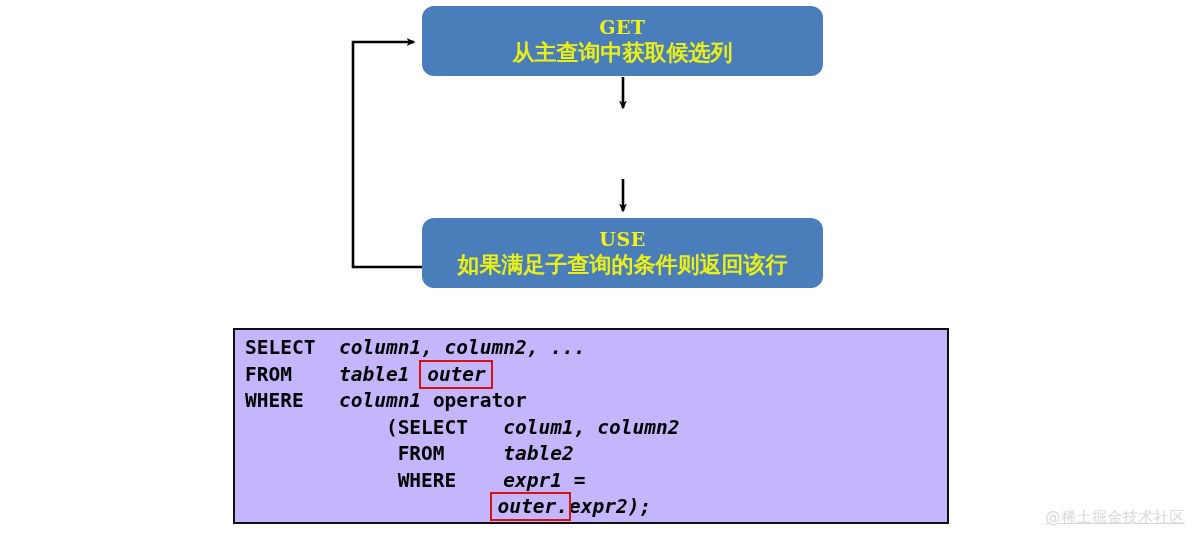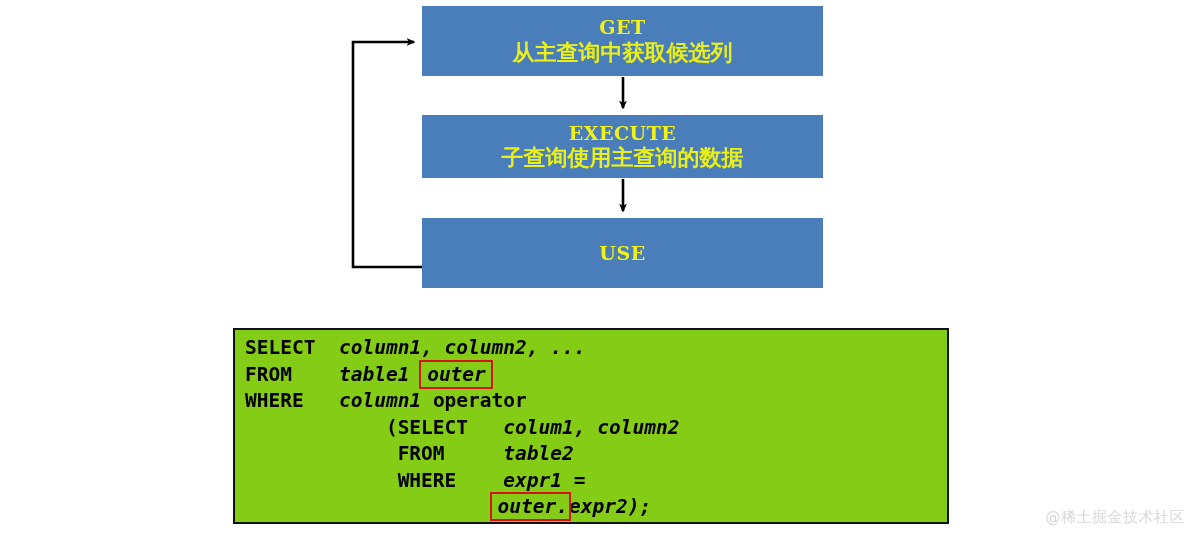--- a/index.html
+++ b/index.html
@@ -28,20 +28,21 @@
     left: 422px;
     width: 401px;
     background: #4a7ebb;
     box-sizing: border-box;
     text-align: center;
     display: flex;
     flex-direction: column;
     align-items: center;
     justify-content: center;
     line-height: 1.18;
+    border-radius: 12px;
   }
   #box-get    { top: 6px;   height: 70px; }
   #box-exec   { top: 115px; height: 63px; }
   #box-use    { top: 218px; height: 70px; }
 
   .flow-title {
     color: #f2f218;
     font-family: "DejaVu Serif", "Liberation Serif", serif;
     font-weight: bold;
     font-size: 19px;
@@ -64,21 +65,21 @@
     pointer-events: none;
   }
 
   
   #code-block {
     position: absolute;
     left: 233px;
     top: 328px;
     width: 716px;
     height: 196px;
-    background: #84cc16;
+    background: #c4b5fd;
     border: 2px solid #111111;
     box-sizing: border-box;
     overflow: hidden;
   }
   #code-text {
     position: absolute;
     left: 10px;
     top: 5px;
     font-family: "DejaVu Sans Mono", "Liberation Mono", monospace;
     font-size: 19.5px;
@@ -108,20 +109,21 @@
   
   #watermark {
     position: absolute;
     right: 14px;
     bottom: 6px;
     color: #d8d8d8;
     font-family: "DejaVu Sans", sans-serif;
     font-size: 15px;
     letter-spacing: 0.5px;
     user-select: none;
+    text-decoration: underline;
   }
 </style>
 </head>
 <body>
 
 <div id="flow">
 
   <svg id="arrows" width="1199" height="320" viewBox="0 0 1199 320">
     <defs>
       <marker id="ah" markerWidth="9" markerHeight="9" refX="7.5" refY="4" orient="auto" markerUnits="userSpaceOnUse">
@@ -140,27 +142,24 @@
     <g>
       <path d="M 422 267 L 353 267 L 353 42 L 414 42" fill="none" stroke="#000000" stroke-width="2.6" marker-end="url(#ah)"></path>
     </g>
   </svg>
 
   <div class="flow-box" id="box-get">
     <div class="flow-title">GET</div>
     <div class="flow-desc">从主查询中获取候选列</div>
   </div>
 
-  <div class="flow-box" id="box-exec">
-    <div class="flow-title">EXECUTE</div>
-    <div class="flow-desc">子查询使用主查询的数据</div>
-  </div>
 
   <div class="flow-box" id="box-use">
     <div class="flow-title">USE</div>
+    <div class="flow-desc">如果满足子查询的条件则返回该行</div>
   </div>
 </div>
 
 <div id="code-block">
   <div id="code-text"><span class="kw">SELECT</span>  <span class="id">column1, column2, ...</span>
 <span class="kw">FROM</span>    <span class="id">table1</span> <span class="id hl">outer</span>
 <span class="kw">WHERE</span>   <span class="id">column1</span> <span class="kw">operator</span>
             <span class="kw">(SELECT</span>   <span class="id">colum1, column2</span>
              <span class="kw">FROM</span>     <span class="id">table2</span>
              <span class="kw">WHERE</span>    <span class="id">expr1 =</span>

